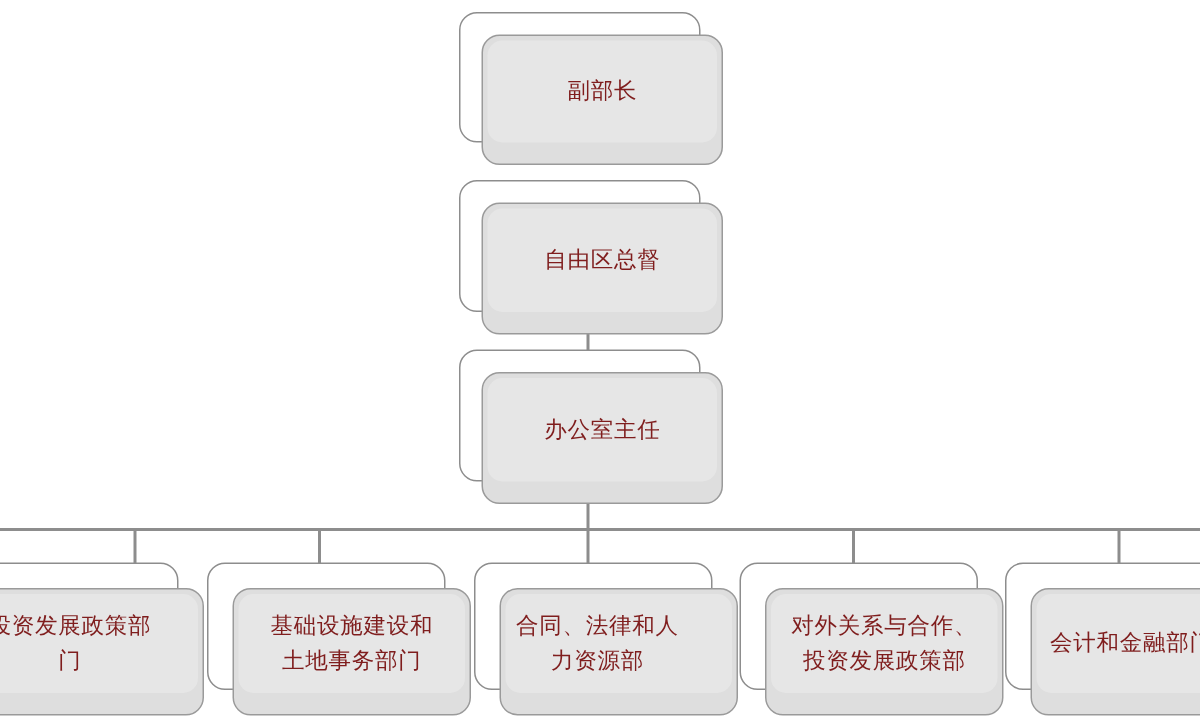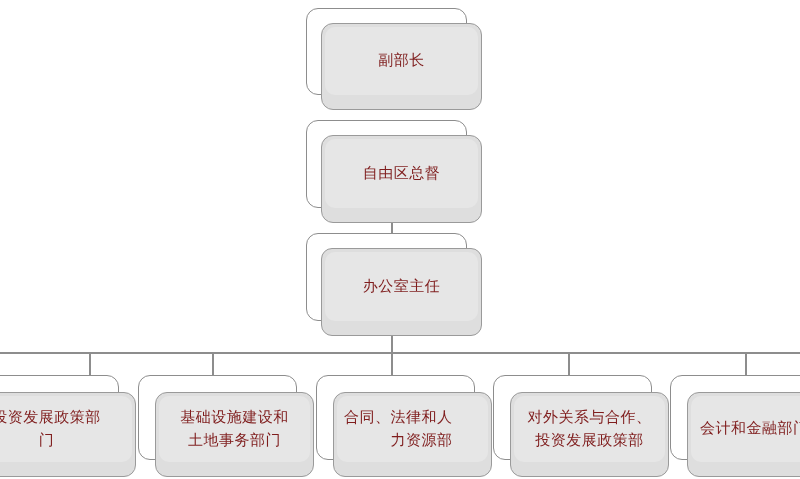--- a/index.html
+++ b/index.html
@@ -83,21 +83,21 @@
     justify-content: center;
     text-align: center;
     color: #7f1d1d;
     font-size: 15px;
     line-height: 1.55;
     letter-spacing: 0.5px;
     white-space: pre-line;
   }
   .node .card-label.align-left {
     justify-content: flex-start;
-    text-align: right;
+    text-align: center;
   }
   .node .card-label.clip-left {
     left: -14px;
     right: 6px;
   }
   .node .card-label.clip-right {
     left: 12px;
     right: -40px;
     justify-content: flex-start;
     text-align: left;
@@ -134,21 +134,21 @@
   <div class="node" style="left:306px; top:120px; width:176px; height:103px;">
     <div class="card-back" style="width:161px; height:88px;"></div>
     <div class="card-front" style="left:15px; top:15px; width:161px; height:88px;">
       <div class="card-inner"></div>
       <div class="card-label">自由区总督</div>
     </div>
   </div>
 
   <div class="node" style="left:306px; top:233px; width:176px; height:103px;">
     <div class="card-back" style="width:161px; height:88px;"></div>
-    <div class="card-front" style="left:15px; top:15px; width:161px; height:88px;border-radius:11px;">
+    <div class="card-front" style="left:15px; top:15px; width:161px; height:88px;">
       <div class="card-inner"></div>
       <div class="card-label">办公室主任</div>
     </div>
   </div>
 
   <div class="node" style="left:-40px; top:375px; width:176px; height:100px;">
     <div class="card-back" style="width:159px; height:85px;"></div>
     <div class="card-front" style="left:17px; top:17px; width:159px; height:85px;">
       <div class="card-inner"></div>
       <div class="card-label clip-left">投资发展政策部

